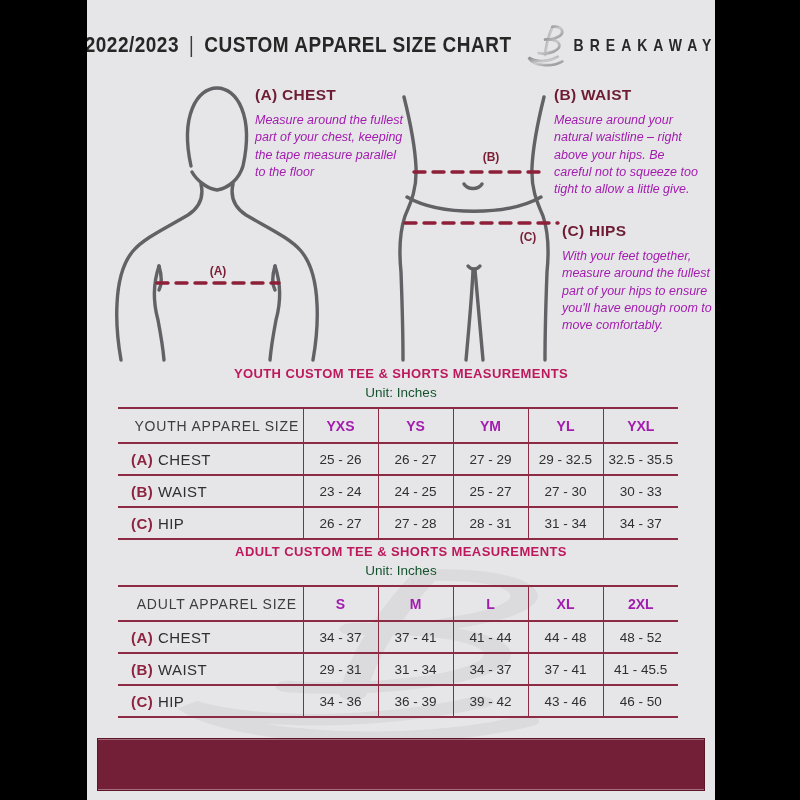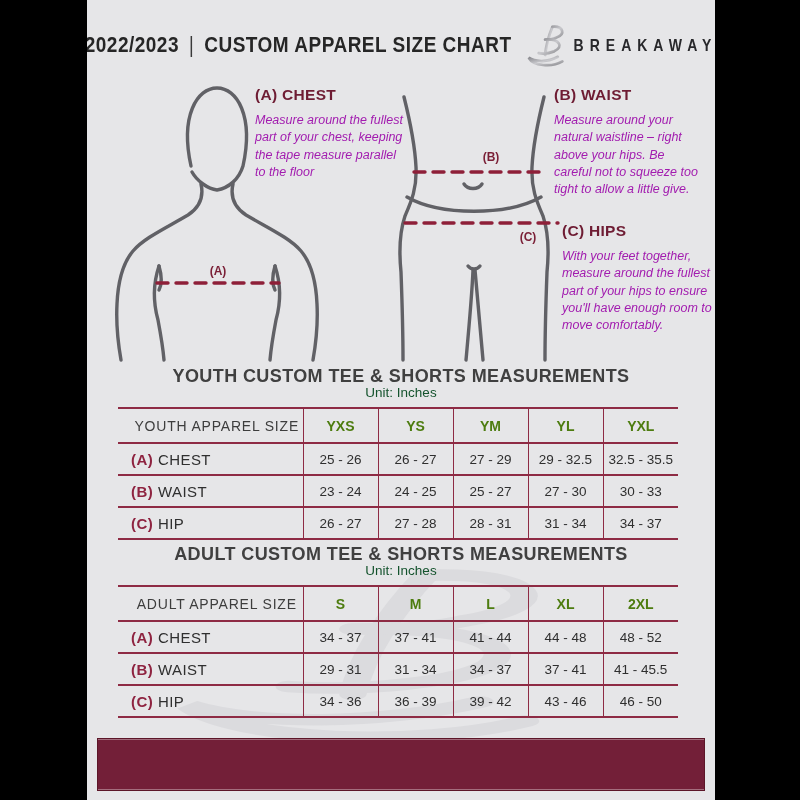--- a/index.html
+++ b/index.html
@@ -36,35 +36,35 @@
   .desc{position:absolute;}
   .desc h3{
     margin:0 0 8px 0;font-size:15.5px;font-weight:bold;color:#6e1c33;letter-spacing:.3px;
   }
   .desc p{
     margin:0;font-size:12.5px;font-style:italic;color:#a21caf;line-height:1.38;
   }
   
   .sec-title{
     position:absolute;left:0;width:100%;text-align:center;
-    font-size:18px;font-weight:bold;color:#404040;letter-spacing:.4px;
+    font-size:13px;font-weight:bold;color:#be185d;letter-spacing:.4px;
   }
   .sec-unit{
     position:absolute;left:0;width:100%;text-align:center;
     font-size:13.5px;color:#14532d;
   }
   table.size{
     position:absolute;left:31px;width:560px;border-collapse:collapse;table-layout:fixed;
     background:transparent;
   }
   table.size col.lab{width:185px;}
   table.size col.sz{width:75px;}
   table.size tr{border-top:2px solid #8e2b44;border-bottom:2px solid #8e2b44;}
   table.size th+th, table.size td+td{border-left:1.5px solid #8e2b44;}
-  table.size th{height:33px;font-size:14px;font-weight:bold;color:#4d7c0f;text-align:center;padding:0;}
+  table.size th{height:33px;font-size:14px;font-weight:bold;color:#a21caf;text-align:center;padding:0;}
   table.size th.lab{
     font-weight:normal;color:#3d3d3d;text-align:center;padding-left:13px;letter-spacing:.8px;
   }
   table.size td{height:30px;font-size:13.5px;color:#2f2f2f;text-align:center;padding:0;}
   table.size td.lab{text-align:left;padding-left:13px;font-size:15px;color:#2f2f2f;letter-spacing:.4px;}
   table.size td.lab .pfx{font-weight:bold;color:#8e2340;margin-right:5px;}
   
   svg.watermark{position:absolute;left:75px;top:556px;z-index:0;}
   svg.watermark path{fill:none;stroke:#dbdbde;stroke-width:3;stroke-linecap:round;}
   .content{position:relative;z-index:1;}

